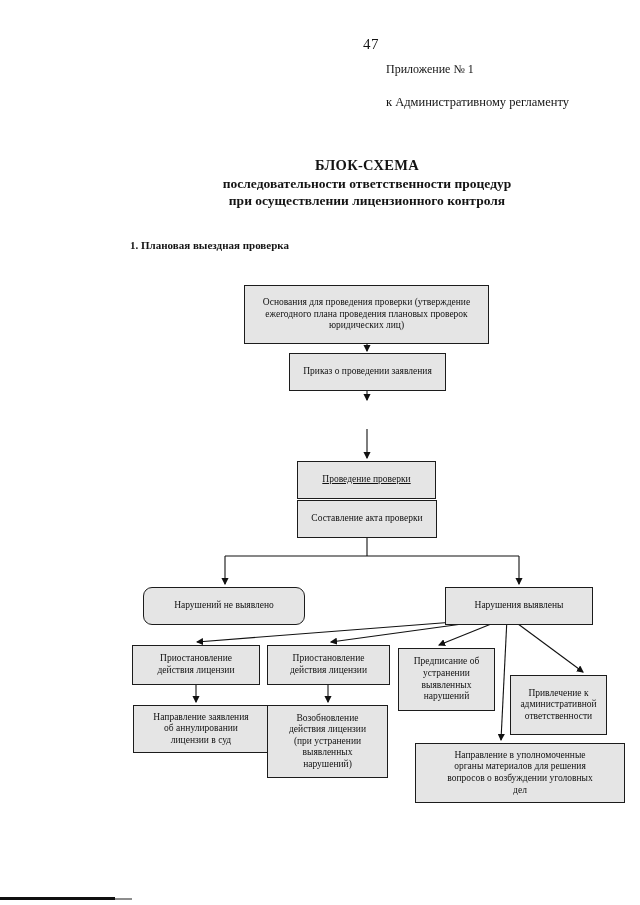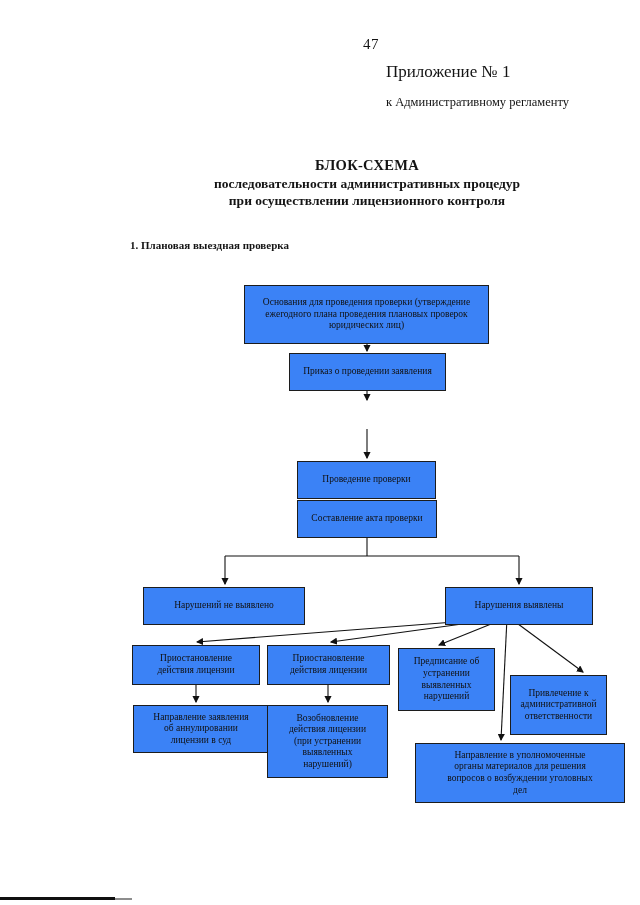--- a/index.html
+++ b/index.html
@@ -16,40 +16,40 @@
     font-family: "Liberation Serif", "DejaVu Serif", serif;
     color: #141414;
     overflow: hidden;
   }
   .abs { position: absolute; }
   .page-number {
     left: 363px; top: 36px;
     font-size: 15px;
     letter-spacing: 0.5px;
   }
-  .appendix-l1 { left: 386px; top: 62px;  font-size: 17px; }
+  .appendix-l1 { left: 386px; top: 62px;  font-size: 12px; }
   .appendix-l2 { left: 386px; top: 95px;  font-size: 12.5px; }
   .title-block {
     left: 97px; top: 156px; width: 540px;
     text-align: center;
     font-weight: bold;
     line-height: 1.28;
   }
   .title-l1 { font-size: 14.5px; letter-spacing: 0.3px; }
   .title-l2, .title-l3 { font-size: 13.5px; }
   .section-heading {
     left: 130px; top: 239px;
     font-size: 11px;
     font-weight: bold;
   }
   .fbox {
     position: absolute;
     box-sizing: border-box;
     border: 1.3px solid #1c1c1c;
-    background: #3b82f6;
+    background: #e5e5e5;
     display: flex;
     align-items: center;
     justify-content: center;
     text-align: center;
     font-size: 9.5px;
     line-height: 1.22;
     padding: 18px 3px;
     white-space: pre-line;
     color: #111111;
   }
@@ -72,21 +72,21 @@
 <body>
 
 <div class="page">
 
   <div class="abs page-number">47</div>
   <div class="abs appendix-l1">Приложение № 1</div>
   <div class="abs appendix-l2">к Административному регламенту</div>
 
   <div class="abs title-block">
     <div class="title-l1">БЛОК-СХЕМА</div>
-    <div class="title-l2">последовательности административных процедур</div>
+    <div class="title-l2">последовательности ответственности процедур</div>
     <div class="title-l3">при осуществлении лицензионного контроля</div>
   </div>
 
   <div class="abs section-heading">1. Плановая выездная проверка</div>
 
   <svg class="connectors" width="640" height="905" viewBox="0 0 640 905" xmlns="http://www.w3.org/2000/svg">
     <defs>
       <marker id="arr" viewBox="0 0 10 10" refX="8.5" refY="5" markerWidth="6.5" markerHeight="6.5" orient="auto-start-reverse">
         <path d="M0,0 L10,5 L0,10 z" fill="#111111"></path>
       </marker>
@@ -114,25 +114,25 @@
     </g>
   </svg>
 
   <div class="fbox" style="left:244px; top:285px; width:245px; height:59px;">Основания для проведения проверки (утверждение
 ежегодного плана проведения плановых проверок
 юридических лиц)</div>
 
   <div class="fbox" style="left:289px; top:353px; width:157px; height:26px;">Приказ о проведении заявления</div>
 
 
-  <div class="fbox" style="left:297px; top:461px; width:139px; height:30px;">Проведение проверки</div>
+  <div class="fbox" style="left:297px; top:461px; width:139px; height:30px;text-decoration:underline;">Проведение проверки</div>
 
   <div class="fbox" style="left:297px; top:500px; width:140px; height:38px;">Составление акта проверки</div>
 
-  <div class="fbox" style="left:143px; top:587px; width:162px; height:30px;">Нарушений не выявлено</div>
+  <div class="fbox" style="left:143px; top:587px; width:162px; height:30px;border-radius:9px;">Нарушений не выявлено</div>
 
   <div class="fbox" style="left:445px; top:587px; width:148px; height:30px;">Нарушения выявлены</div>
 
   <div class="fbox" style="left:132px; top:645px; width:128px; height:40px;">Приостановление
 действия лицензии</div>
 
   <div class="fbox" style="left:267px; top:645px; width:123px; height:40px;">Приостановление
 действия лицензии</div>
 
   <div class="fbox" style="left:398px; top:648px; width:97px; height:63px;">Предписание об

